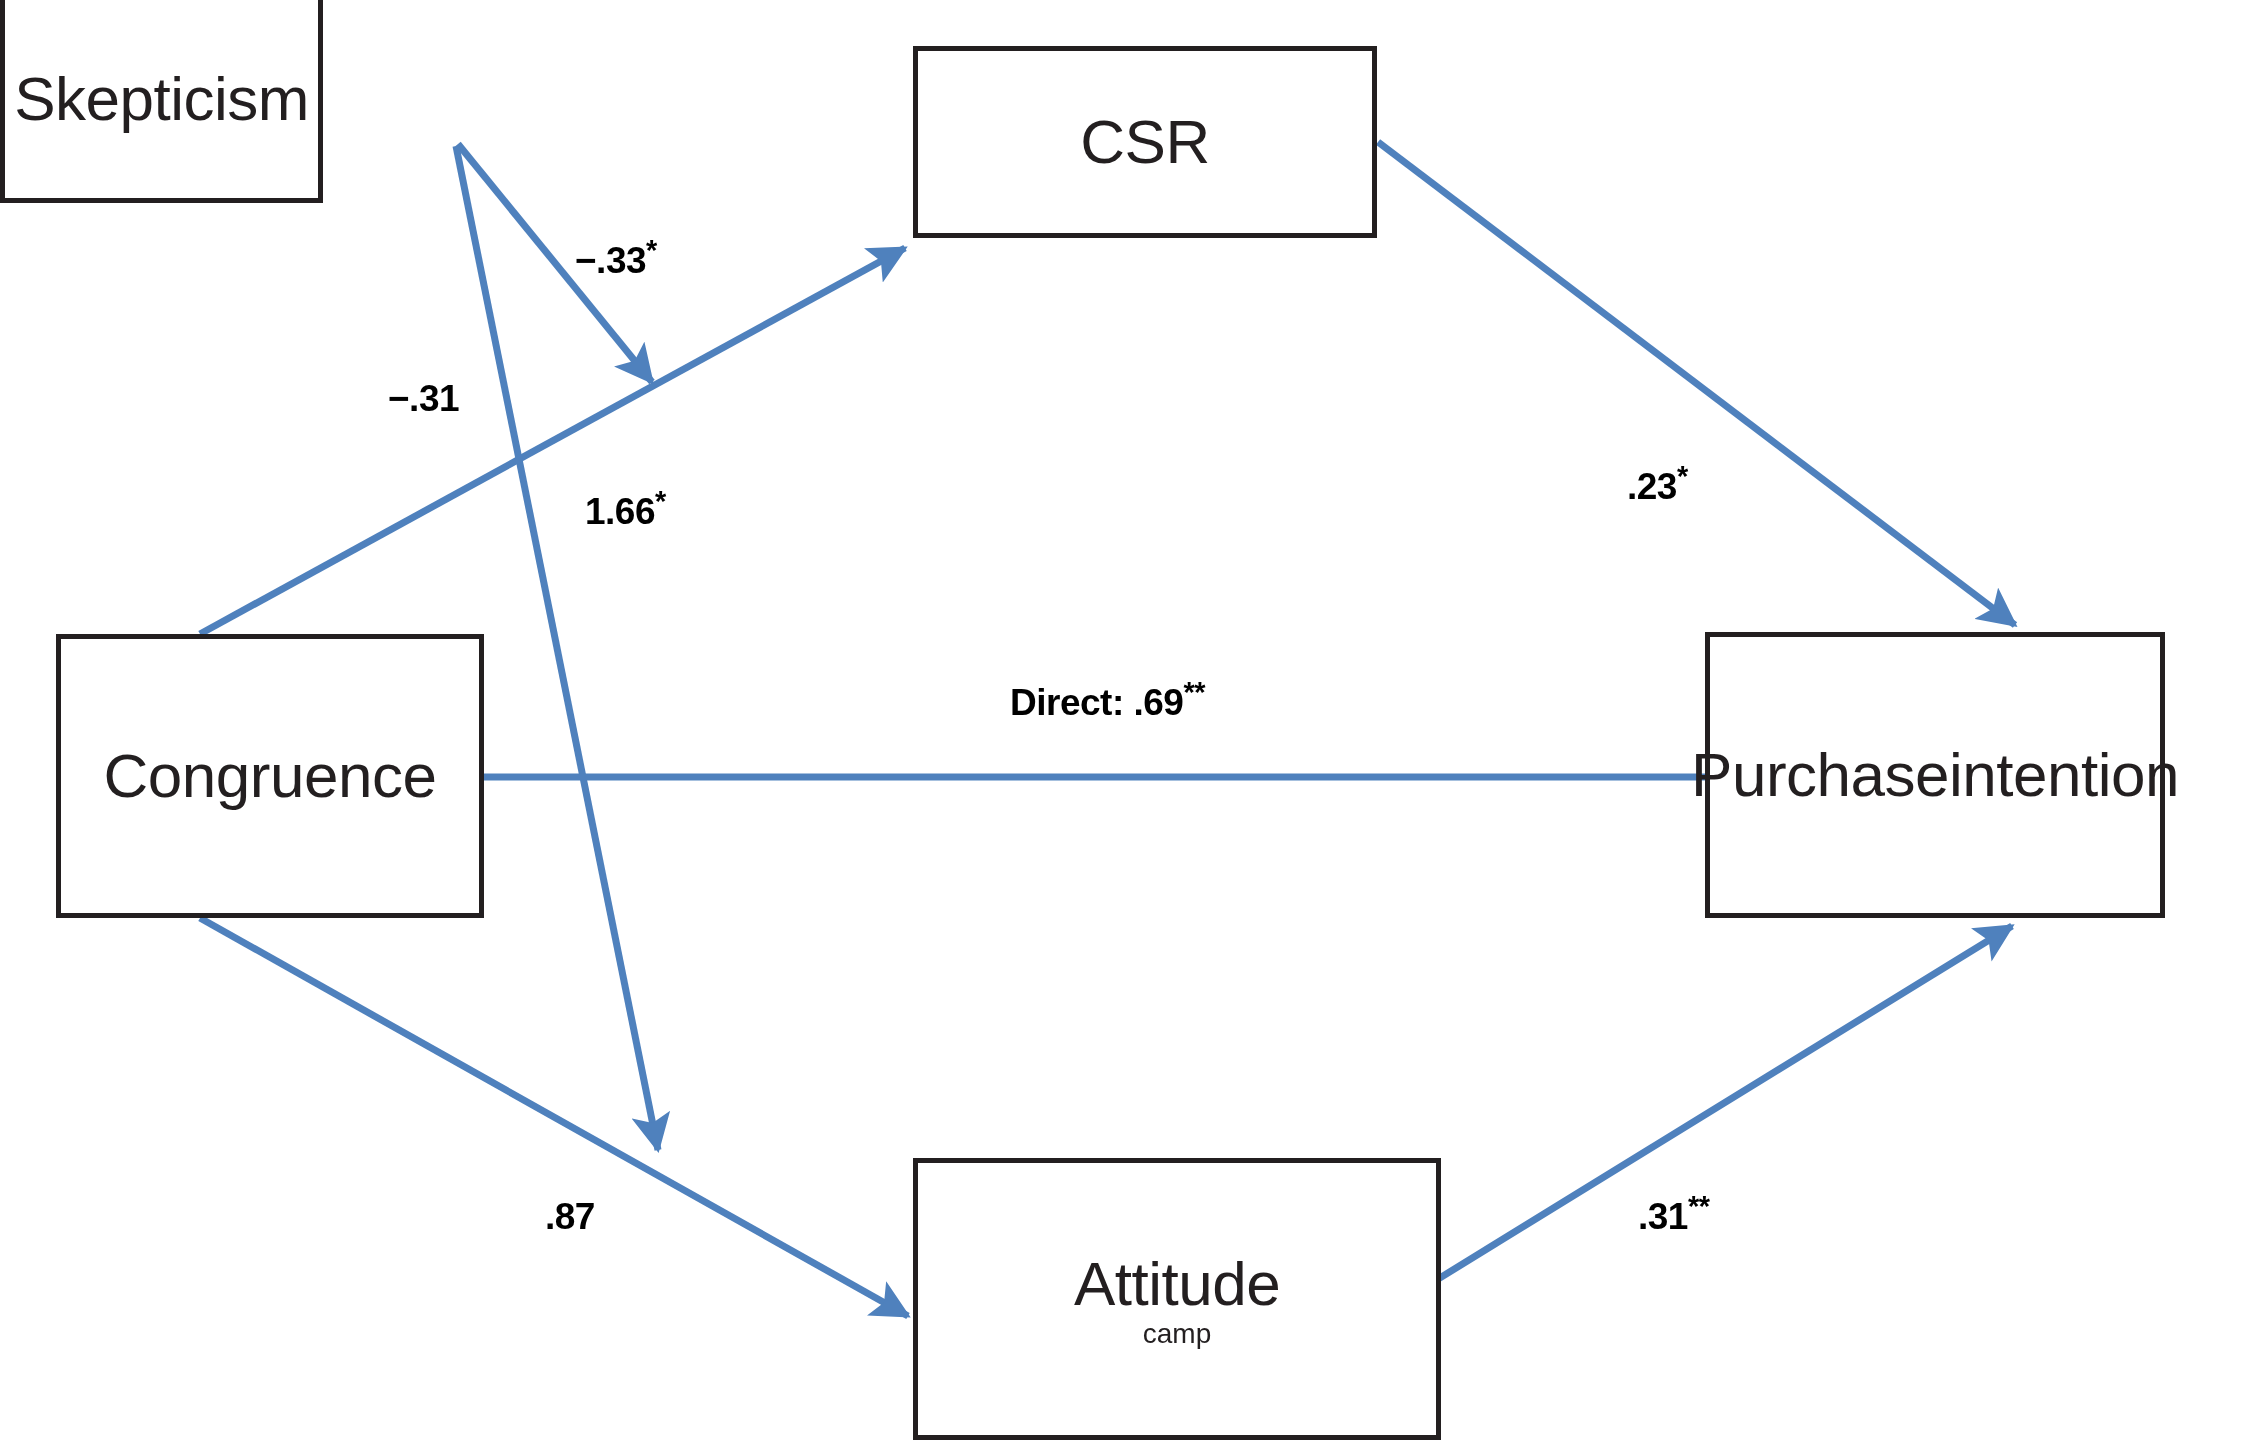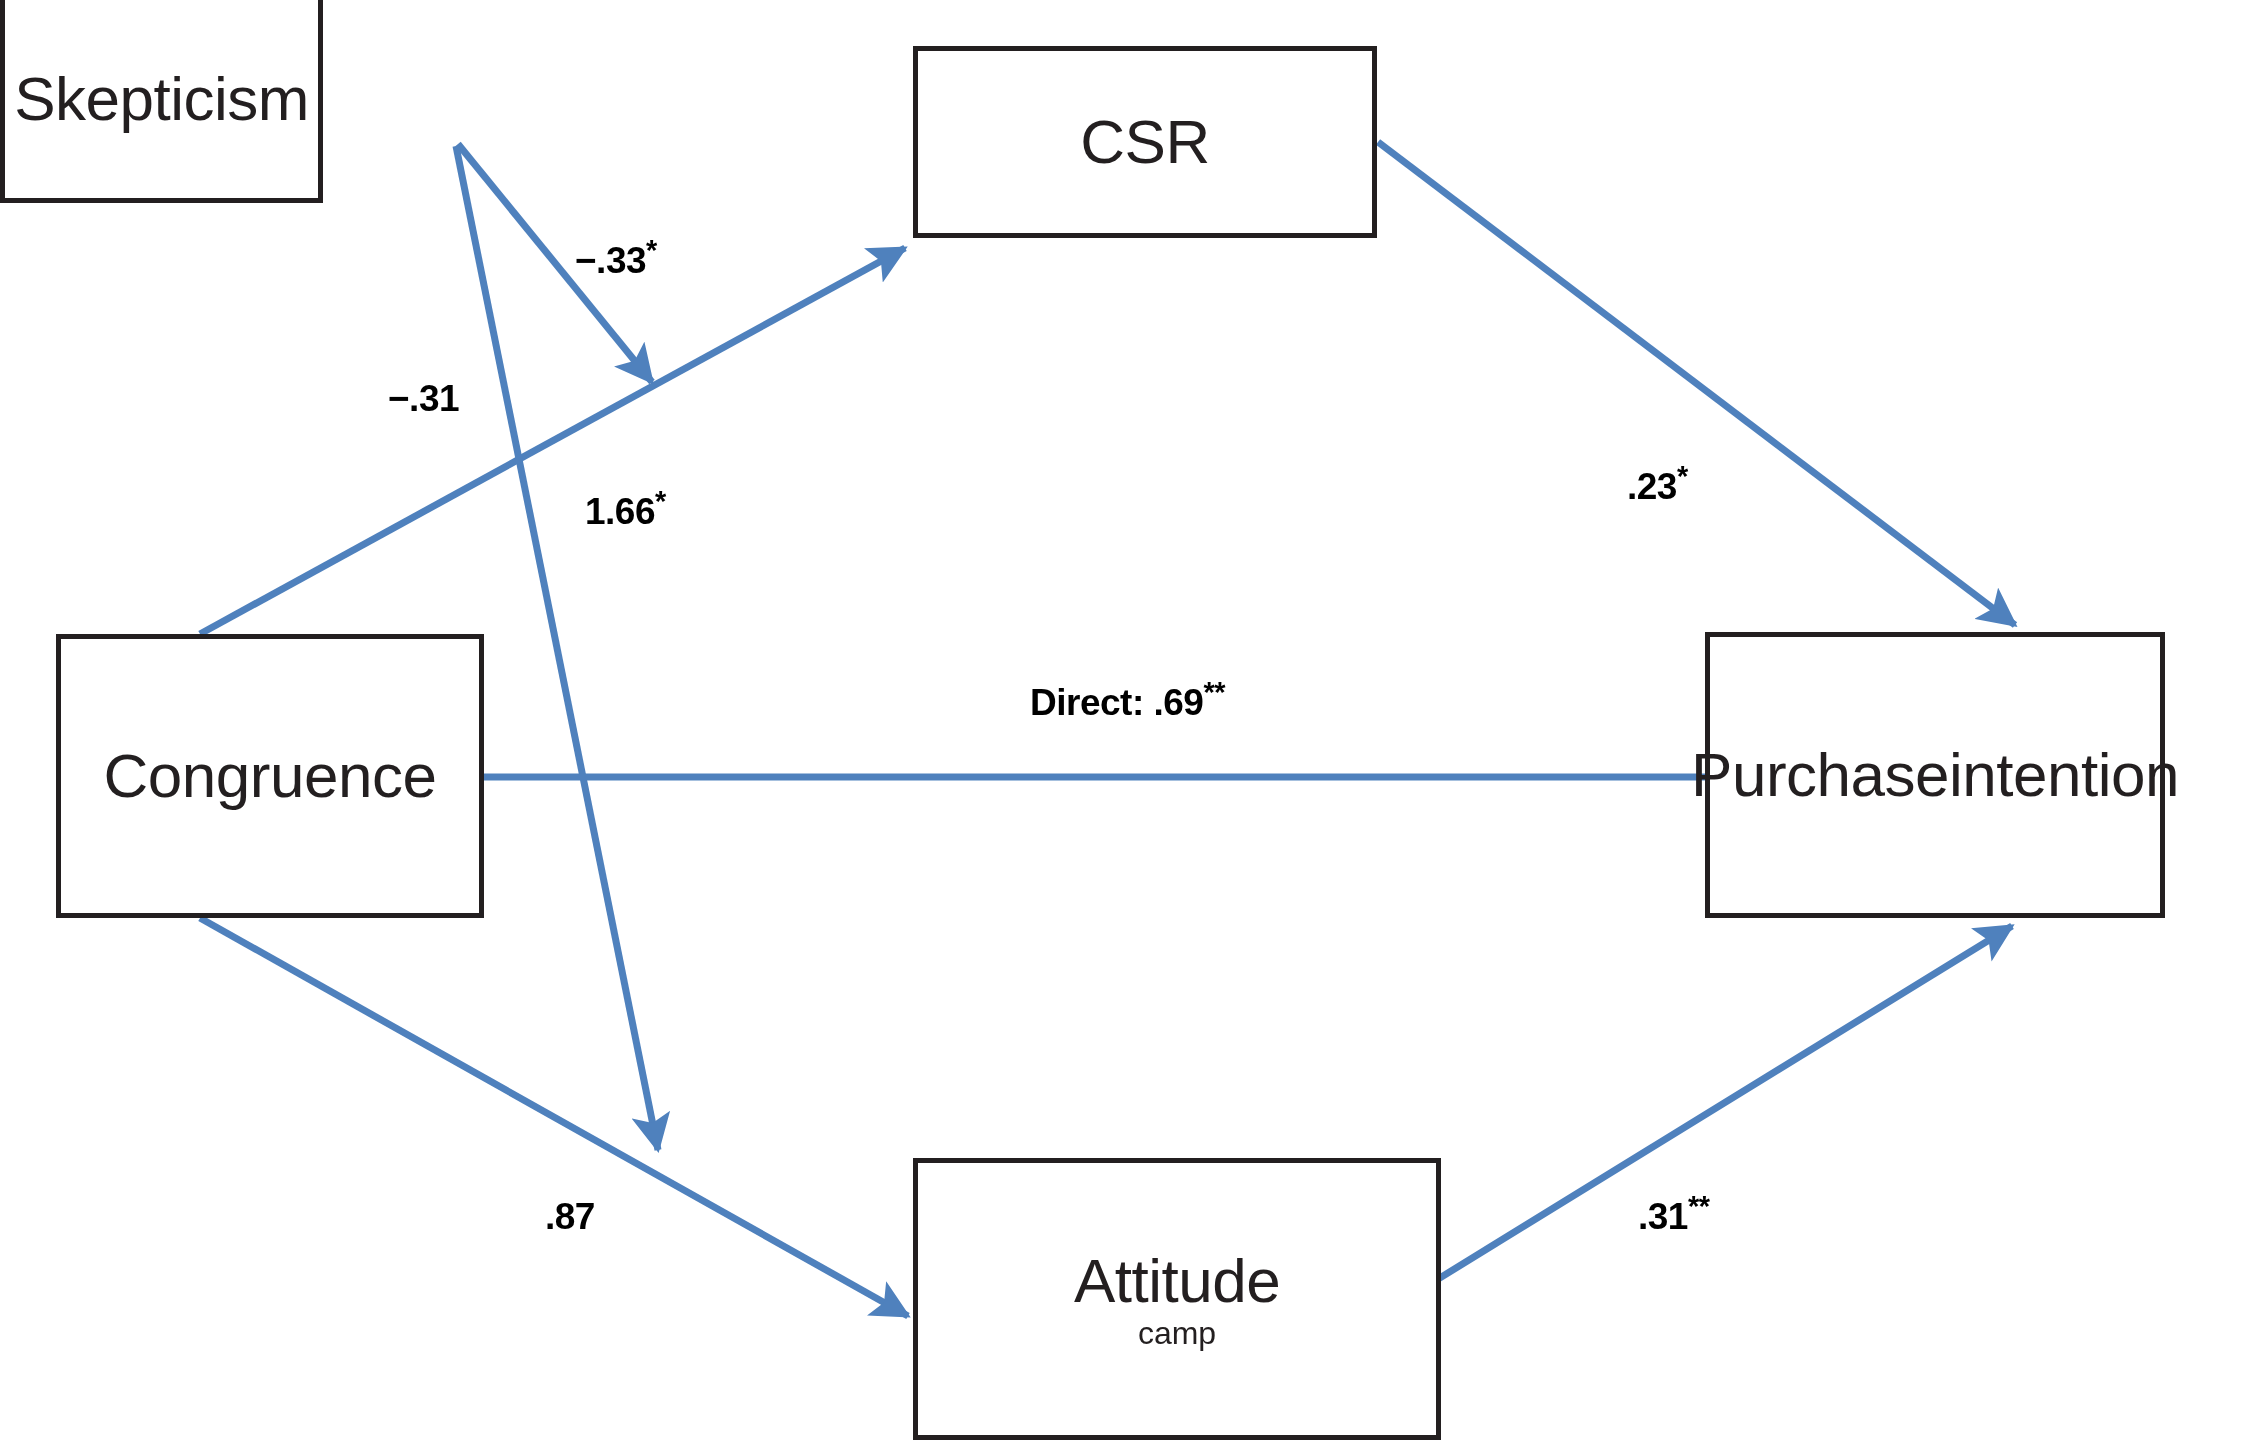--- a/index.html
+++ b/index.html
@@ -20,21 +20,21 @@
     align-items:center;
     justify-content:center;
     text-align:center;
     color:#231f20;
     font-size:62px;
     line-height:1.12;
     letter-spacing:-0.5px;
     z-index:3;
   }
   .node span{display:block;}
-  .sub{font-size:32px;vertical-align:-0.22em;letter-spacing:0;}
+  .sub{font-size:28px;vertical-align:-0.22em;letter-spacing:0;}
   .elabel{
     position:absolute;
     color:#000000;
     font-size:37px;
     letter-spacing:-0.5px;
     white-space:nowrap;
     z-index:4;
     background:transparent;
     font-weight:bold;
   }
@@ -100,21 +100,21 @@
   </div>
 
   <div class="elabel" style="left:585px;top:466px;margin-top:25px;">
     <span>1.66</span><sup>*</sup>
   </div>
 
   <div class="elabel" style="left:1627px;top:466px;">
     <span>.23</span><sup>*</sup>
   </div>
 
-  <div class="elabel" style="left:1010px;top:682px;margin-left:20px;">
+  <div class="elabel" style="left:1010px;top:682px;">
     <span>Direct: .69</span><sup>**</sup>
   </div>
 
   <div class="elabel" style="left:545px;top:1196px;">
     <span>.87</span><sup></sup>
   </div>
 
   <div class="elabel" style="left:1638px;top:1196px;">
     <span>.31</span><sup>**</sup>
   </div>

